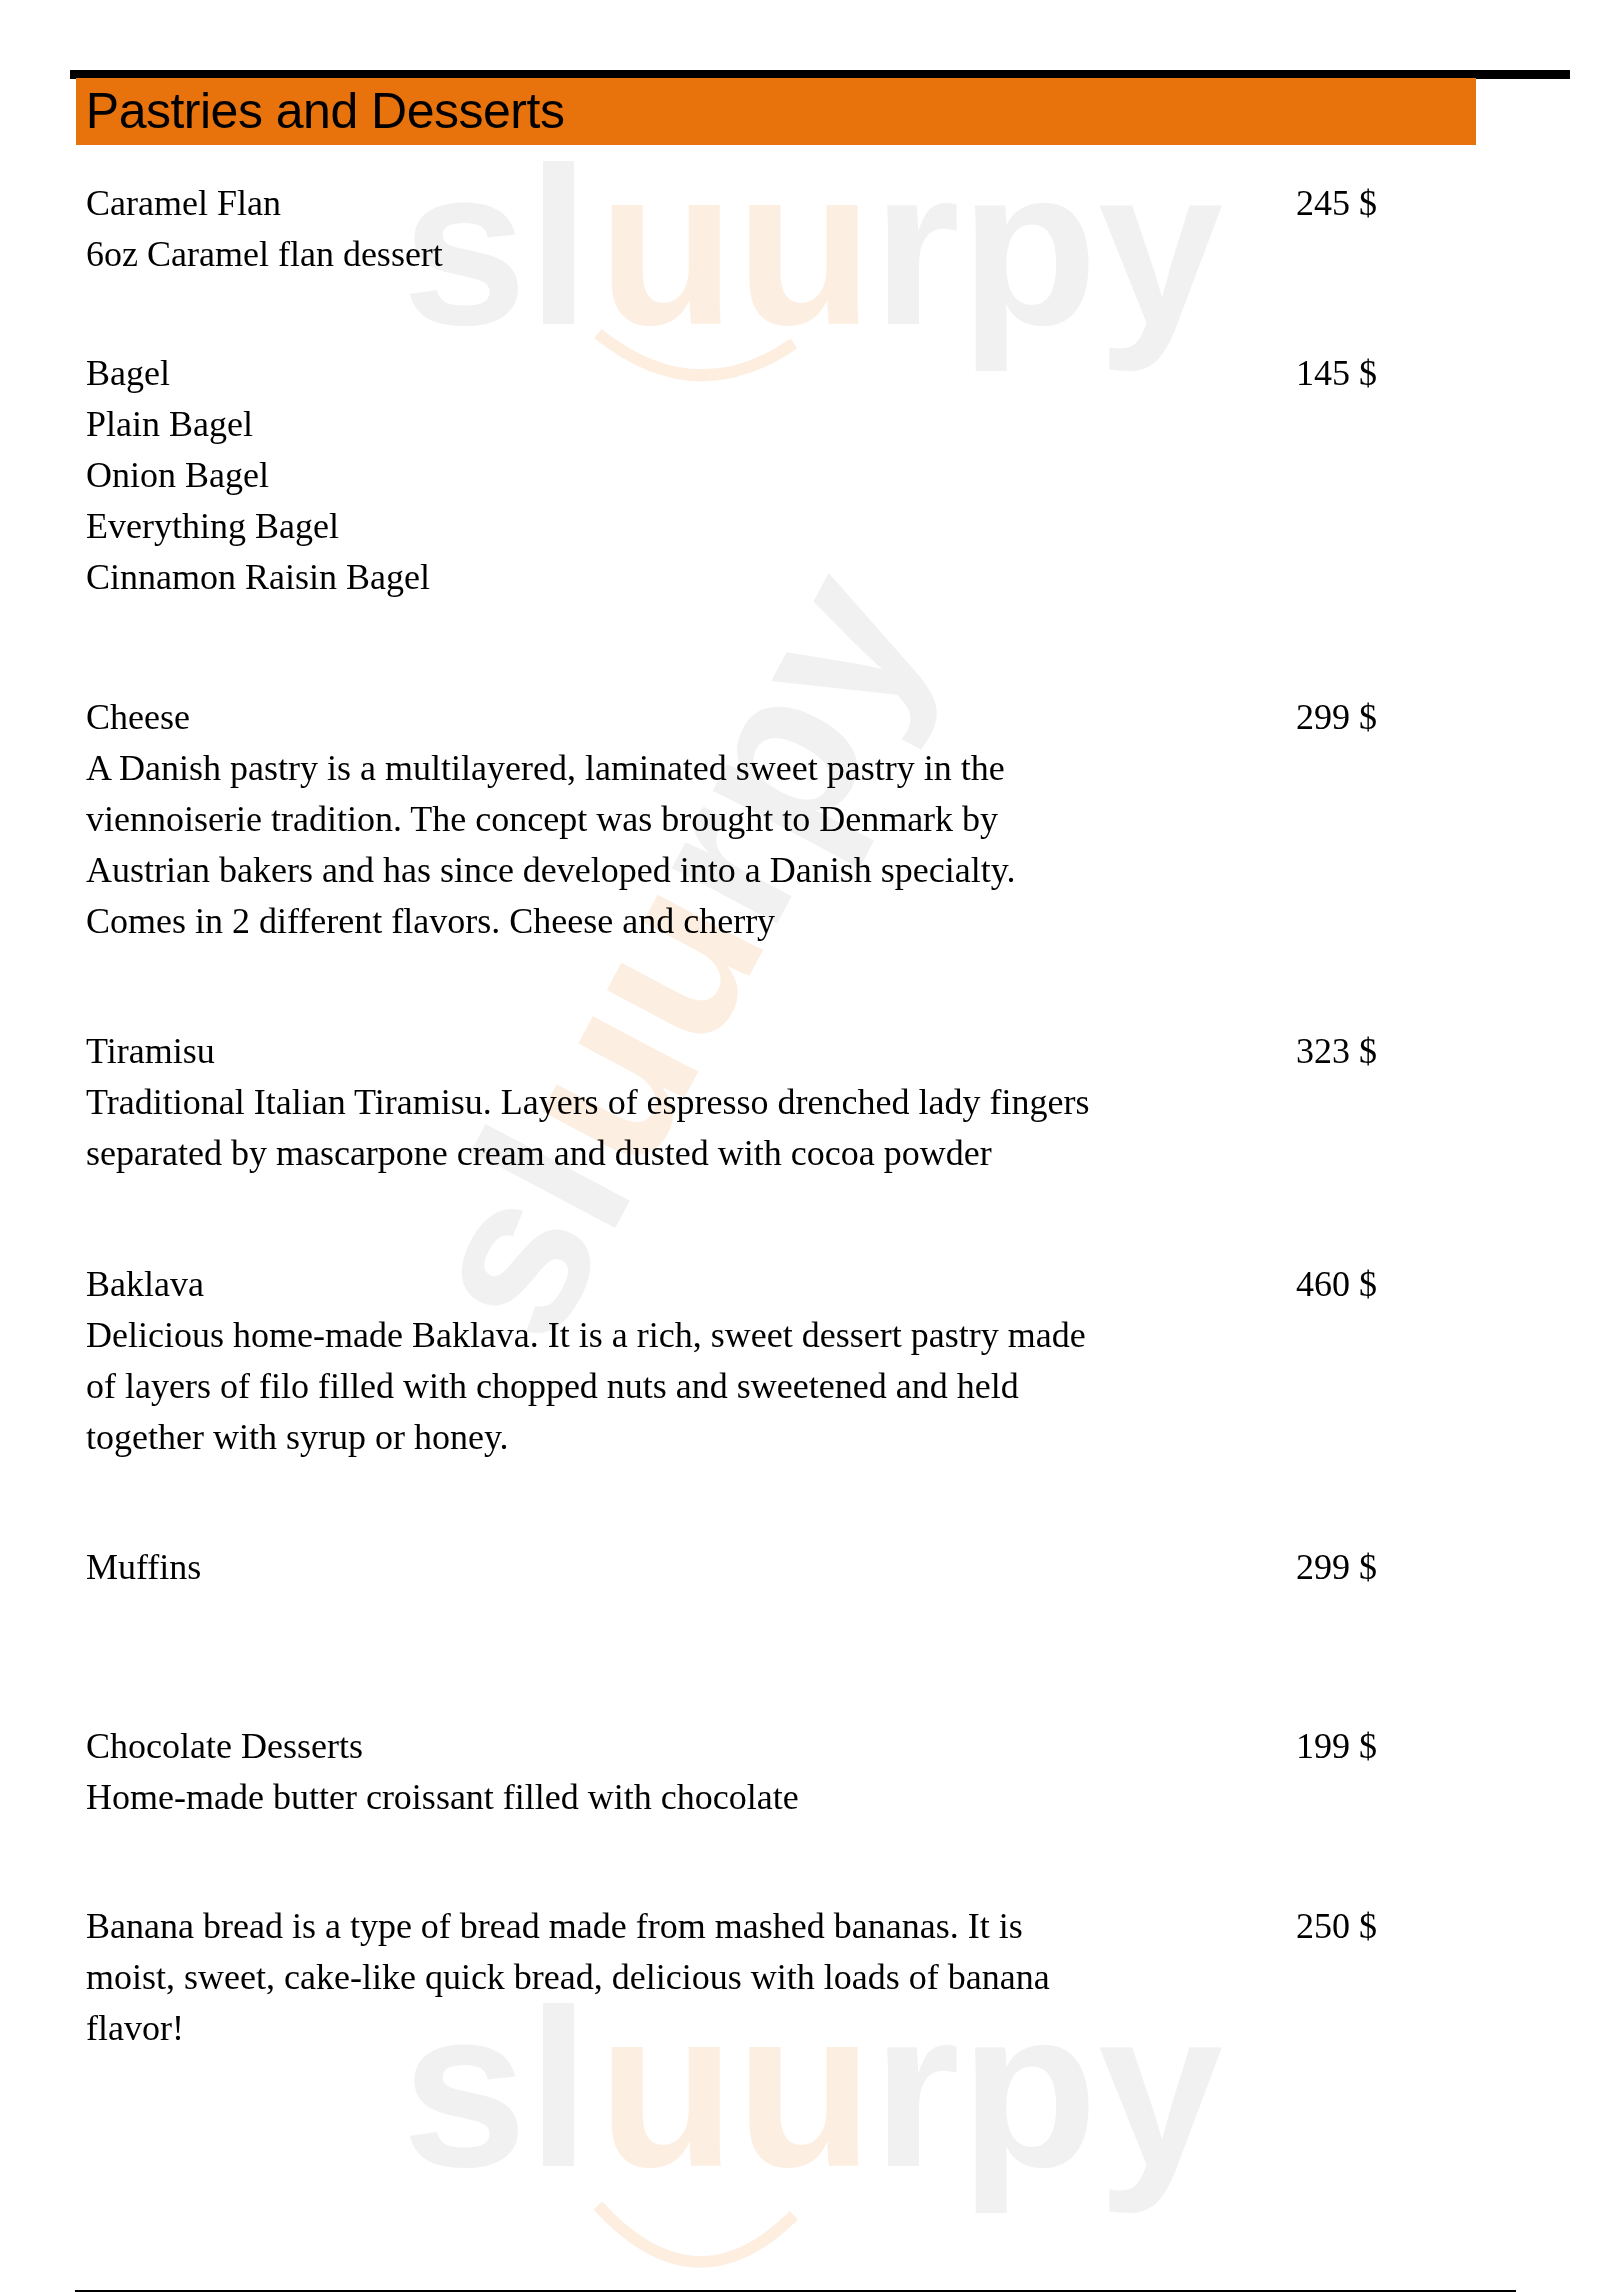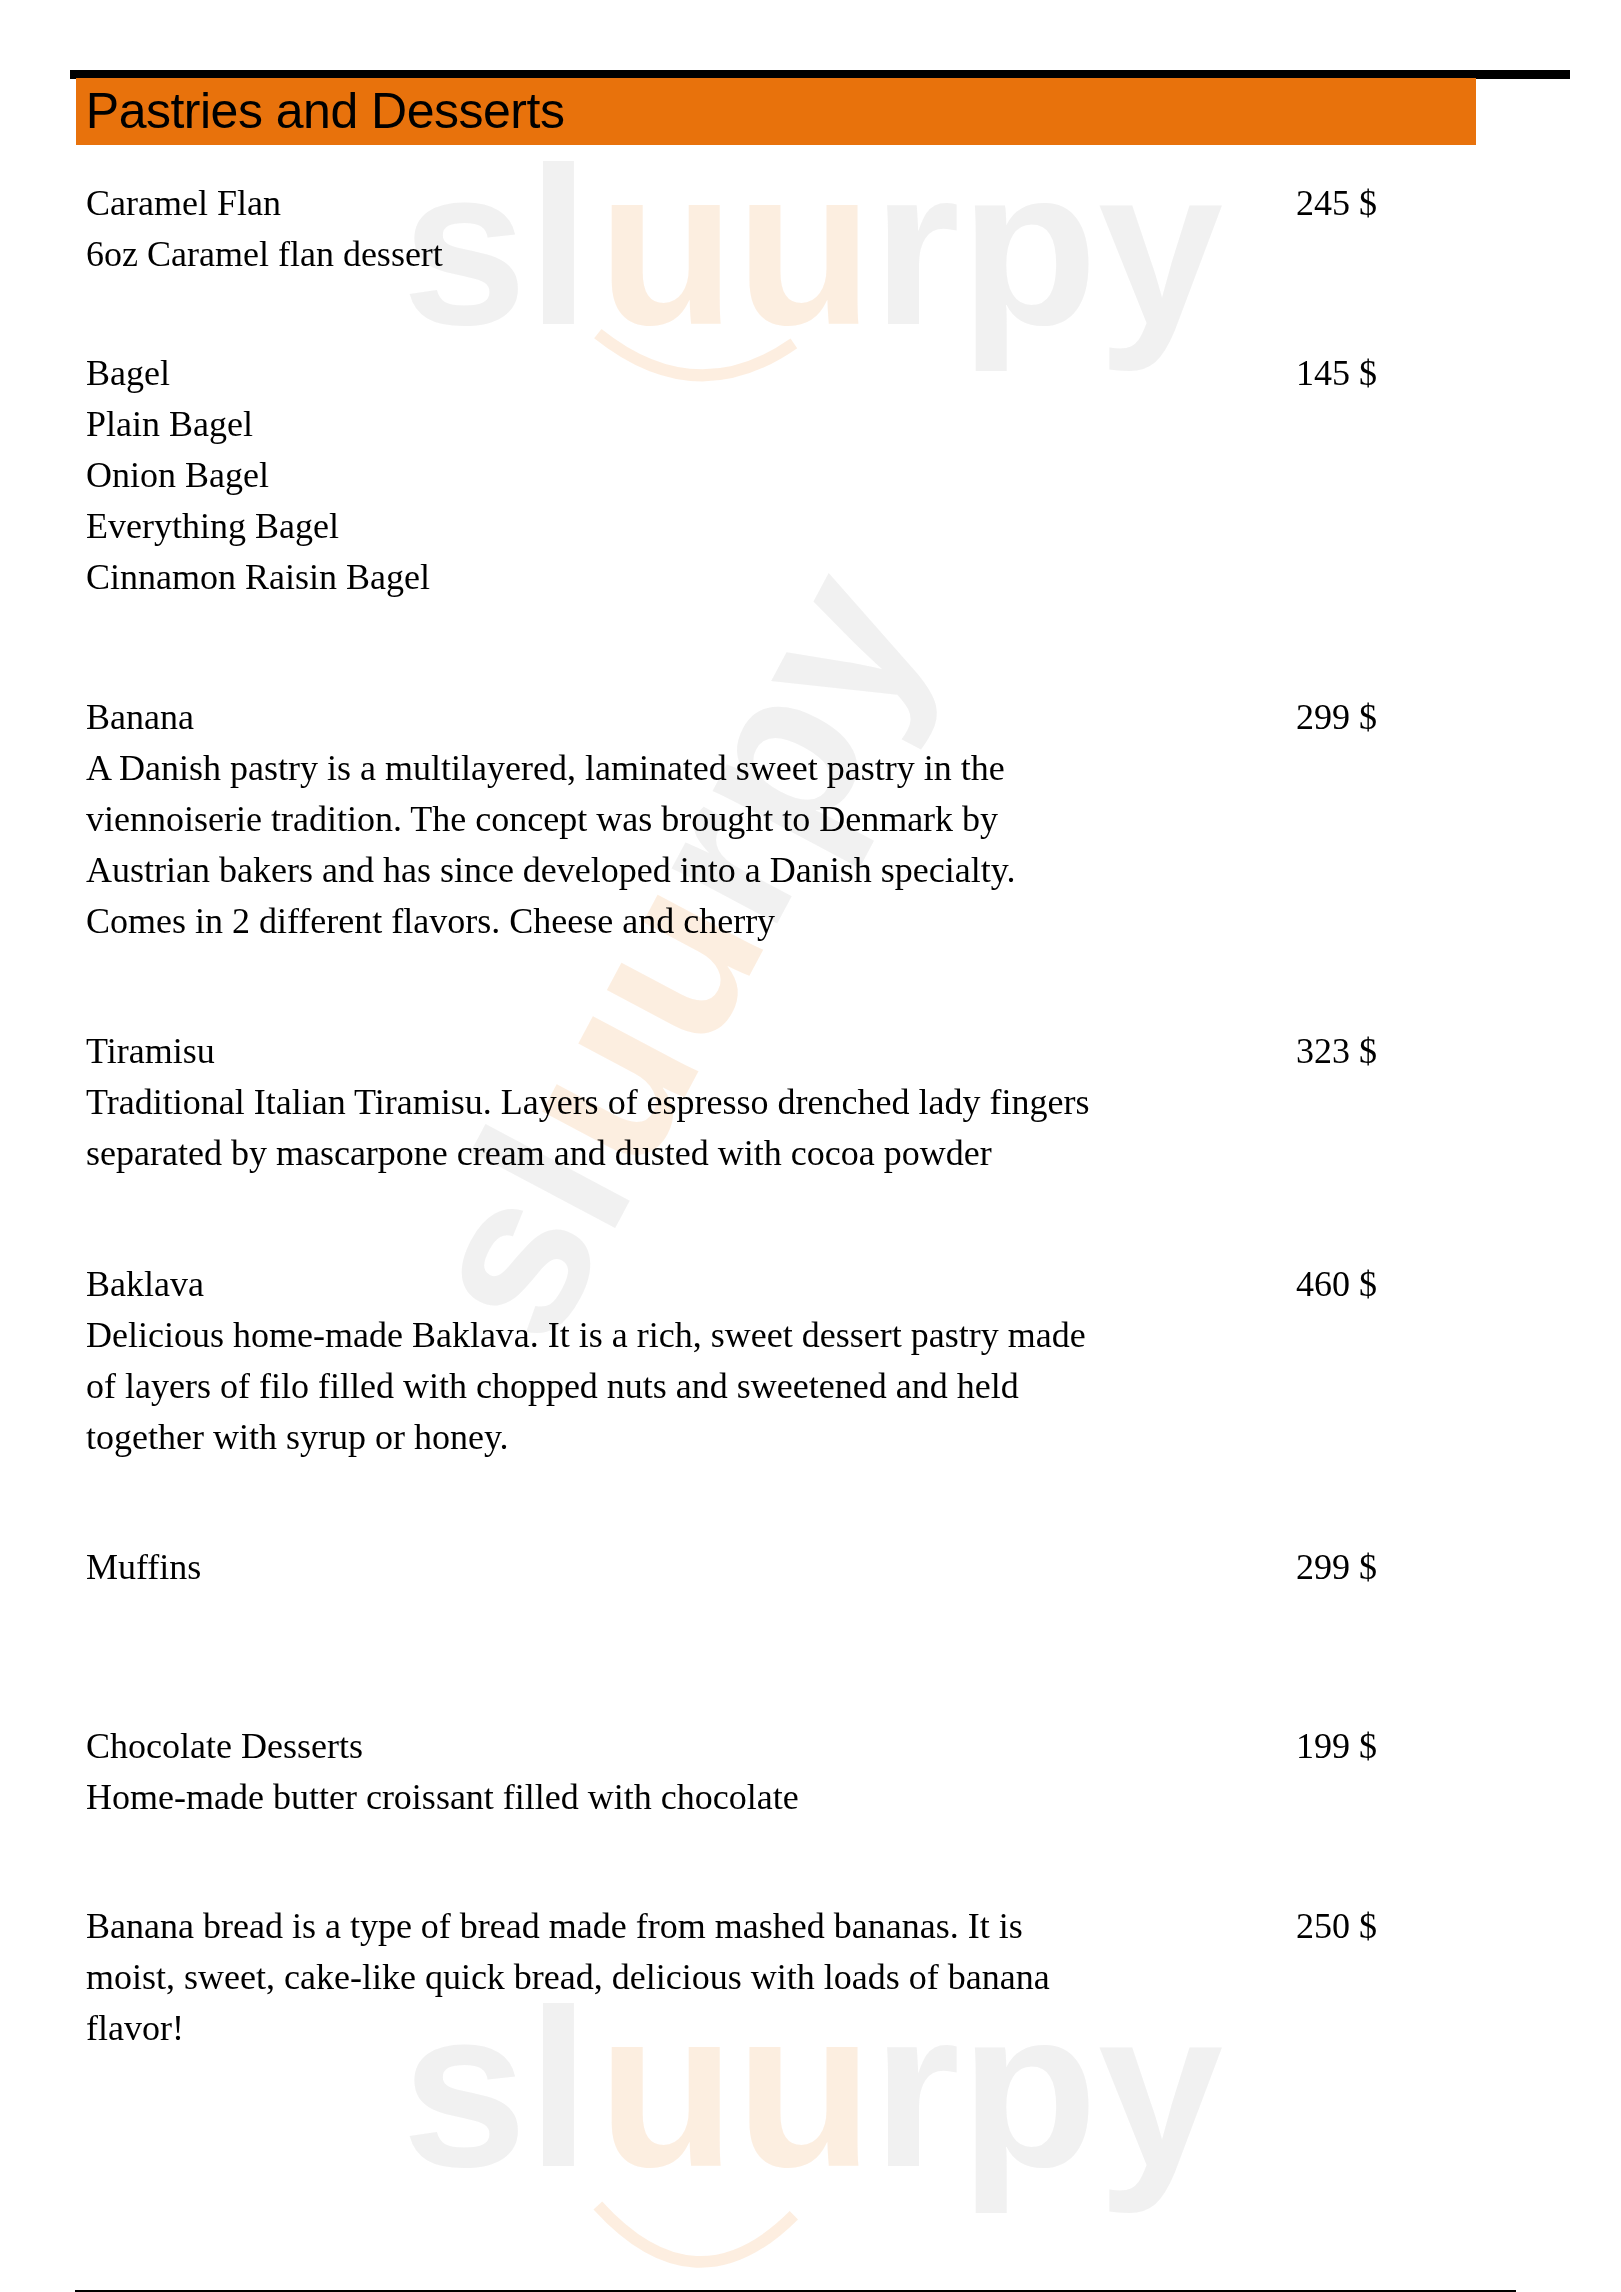--- a/index.html
+++ b/index.html
@@ -54,21 +54,21 @@
 <div class="item" style="top:348px;">
   <div class="item-name">Bagel</div>
   <div class="item-desc">Plain Bagel
 Onion Bagel
 Everything Bagel
 Cinnamon Raisin Bagel</div>
   <div class="item-price">145 $</div>
 </div>
 
 <div class="item" style="top:692px;">
-  <div class="item-name">Banana</div>
+  <div class="item-name">Cheese</div>
   <div class="item-desc">A Danish pastry is a multilayered, laminated sweet pastry in the
 viennoiserie tradition. The concept was brought to Denmark by
 Austrian bakers and has since developed into a Danish specialty.
 Comes in 2 different flavors. Cheese and cherry</div>
   <div class="item-price">299 $</div>
 </div>
 
 <div class="item" style="top:1026px;">
   <div class="item-name">Tiramisu</div>
   <div class="item-desc">Traditional Italian Tiramisu. Layers of espresso drenched lady fingers

